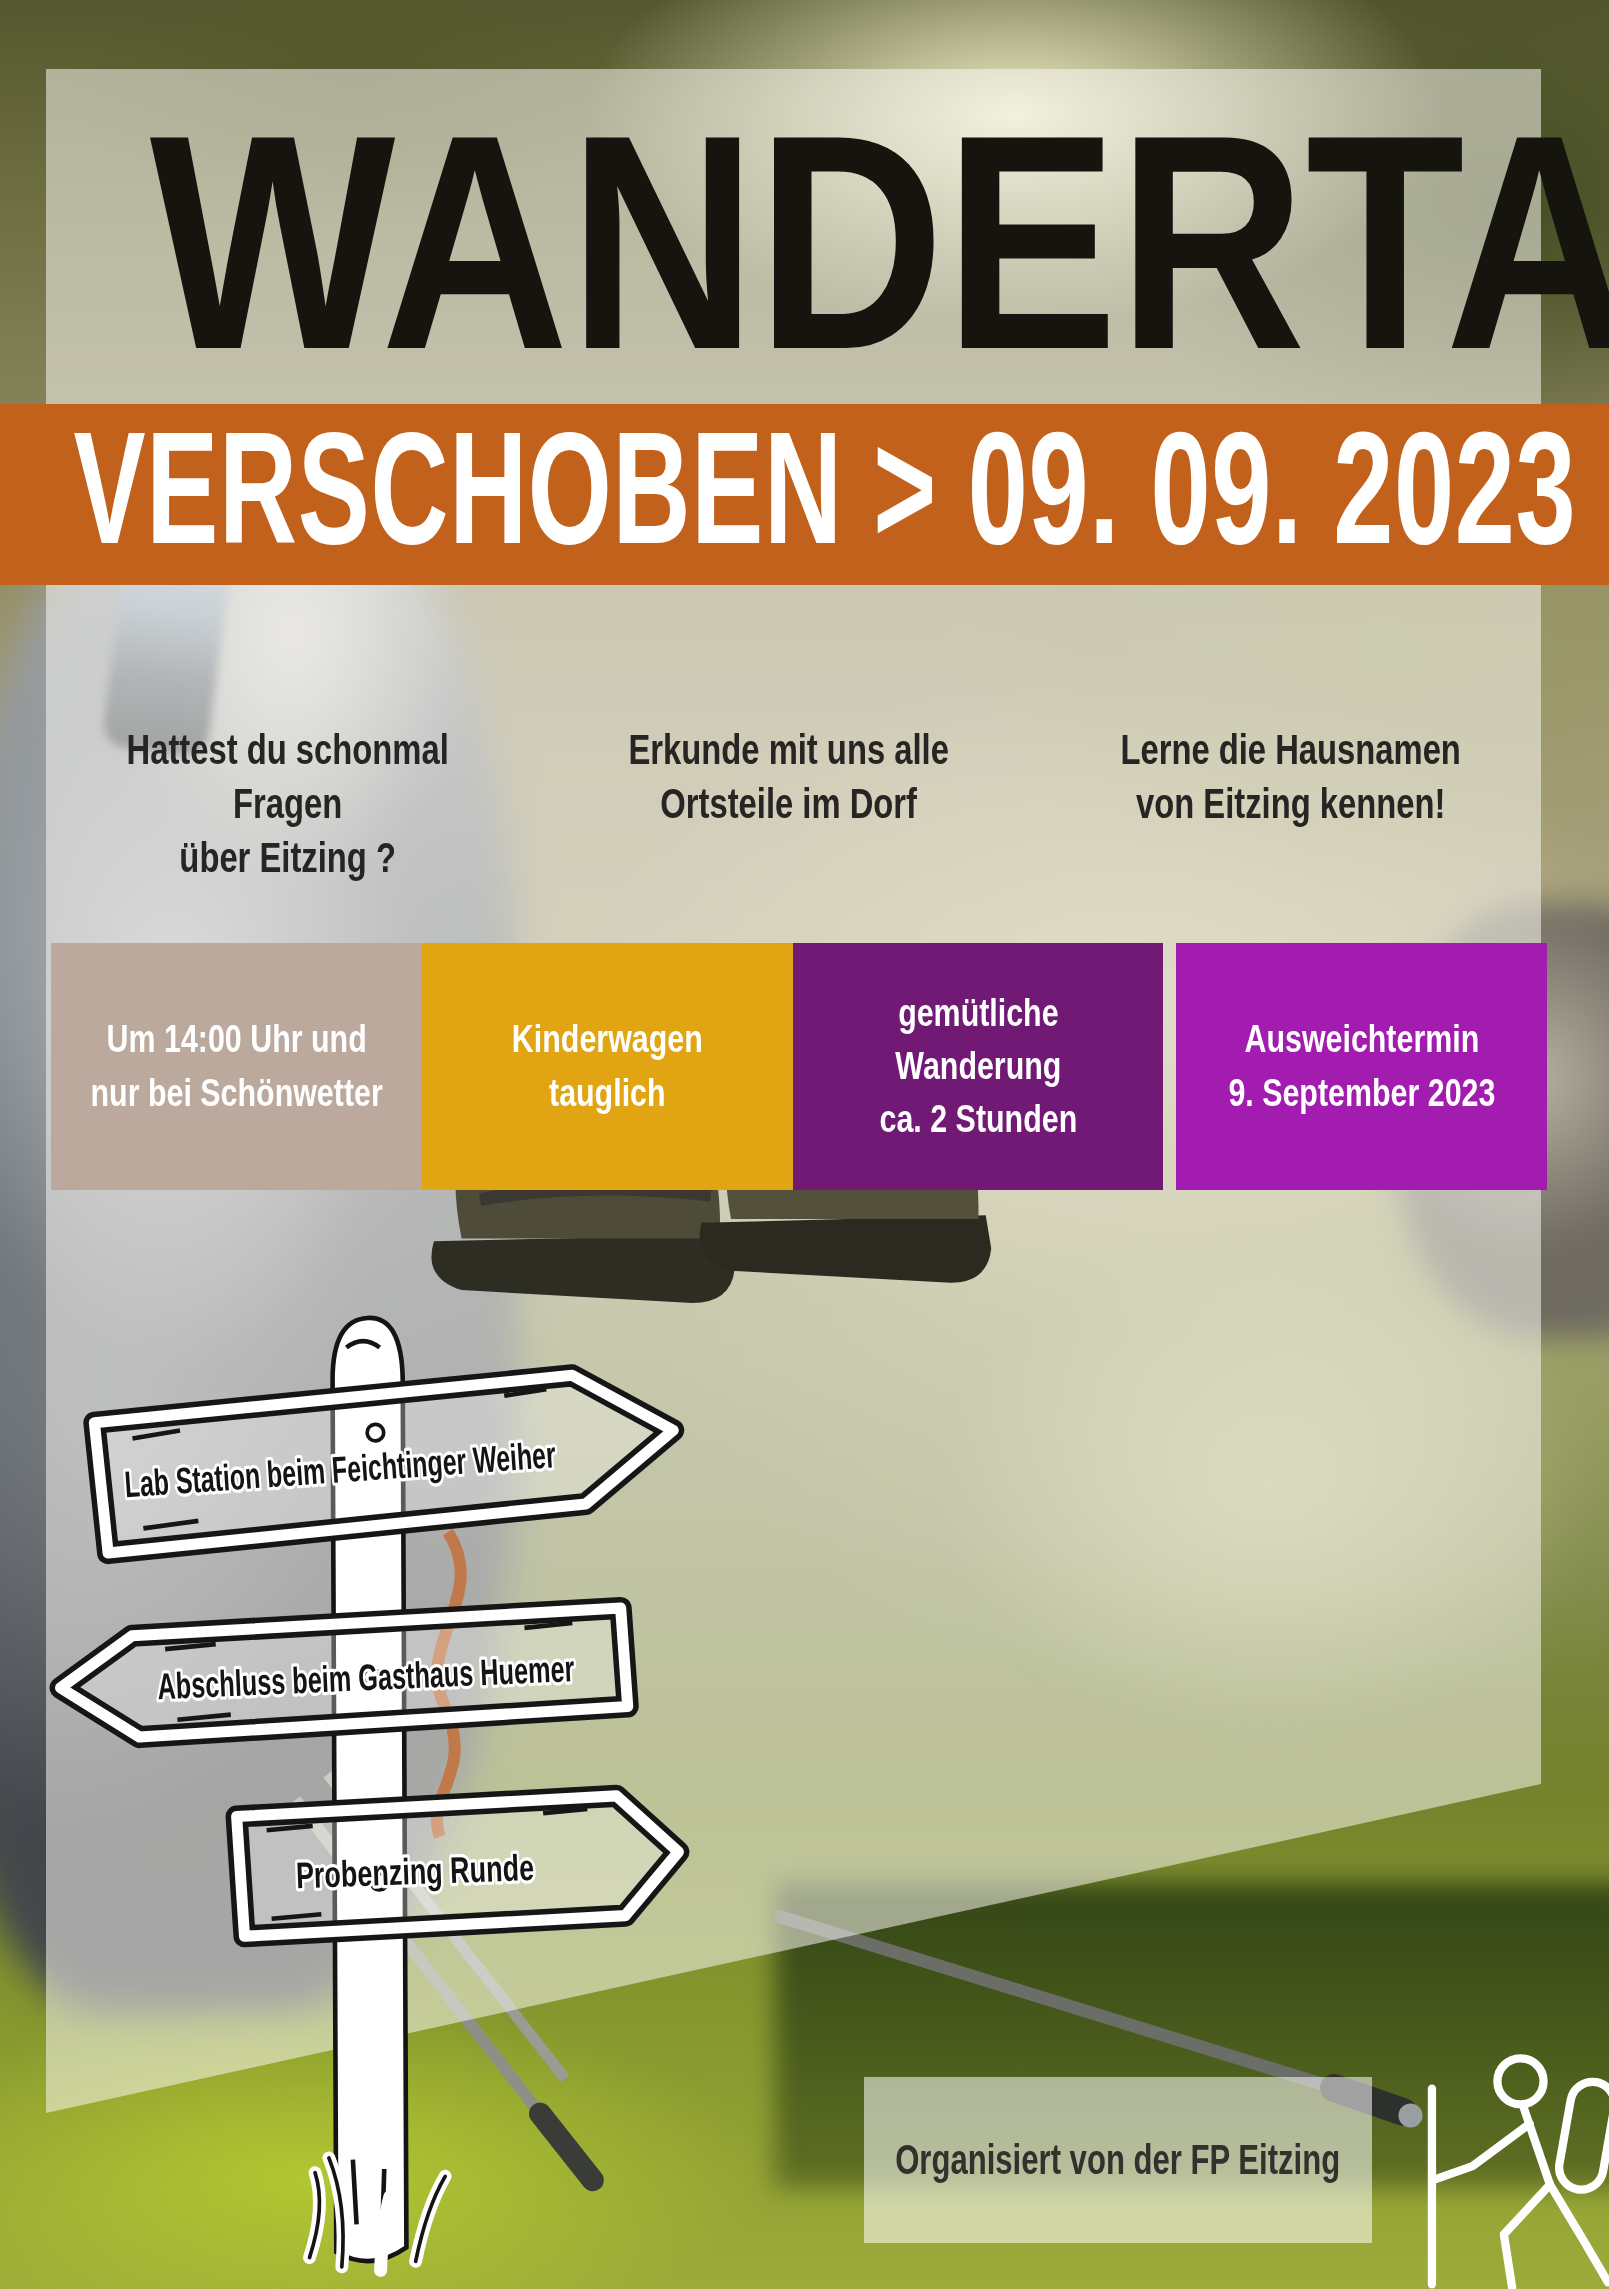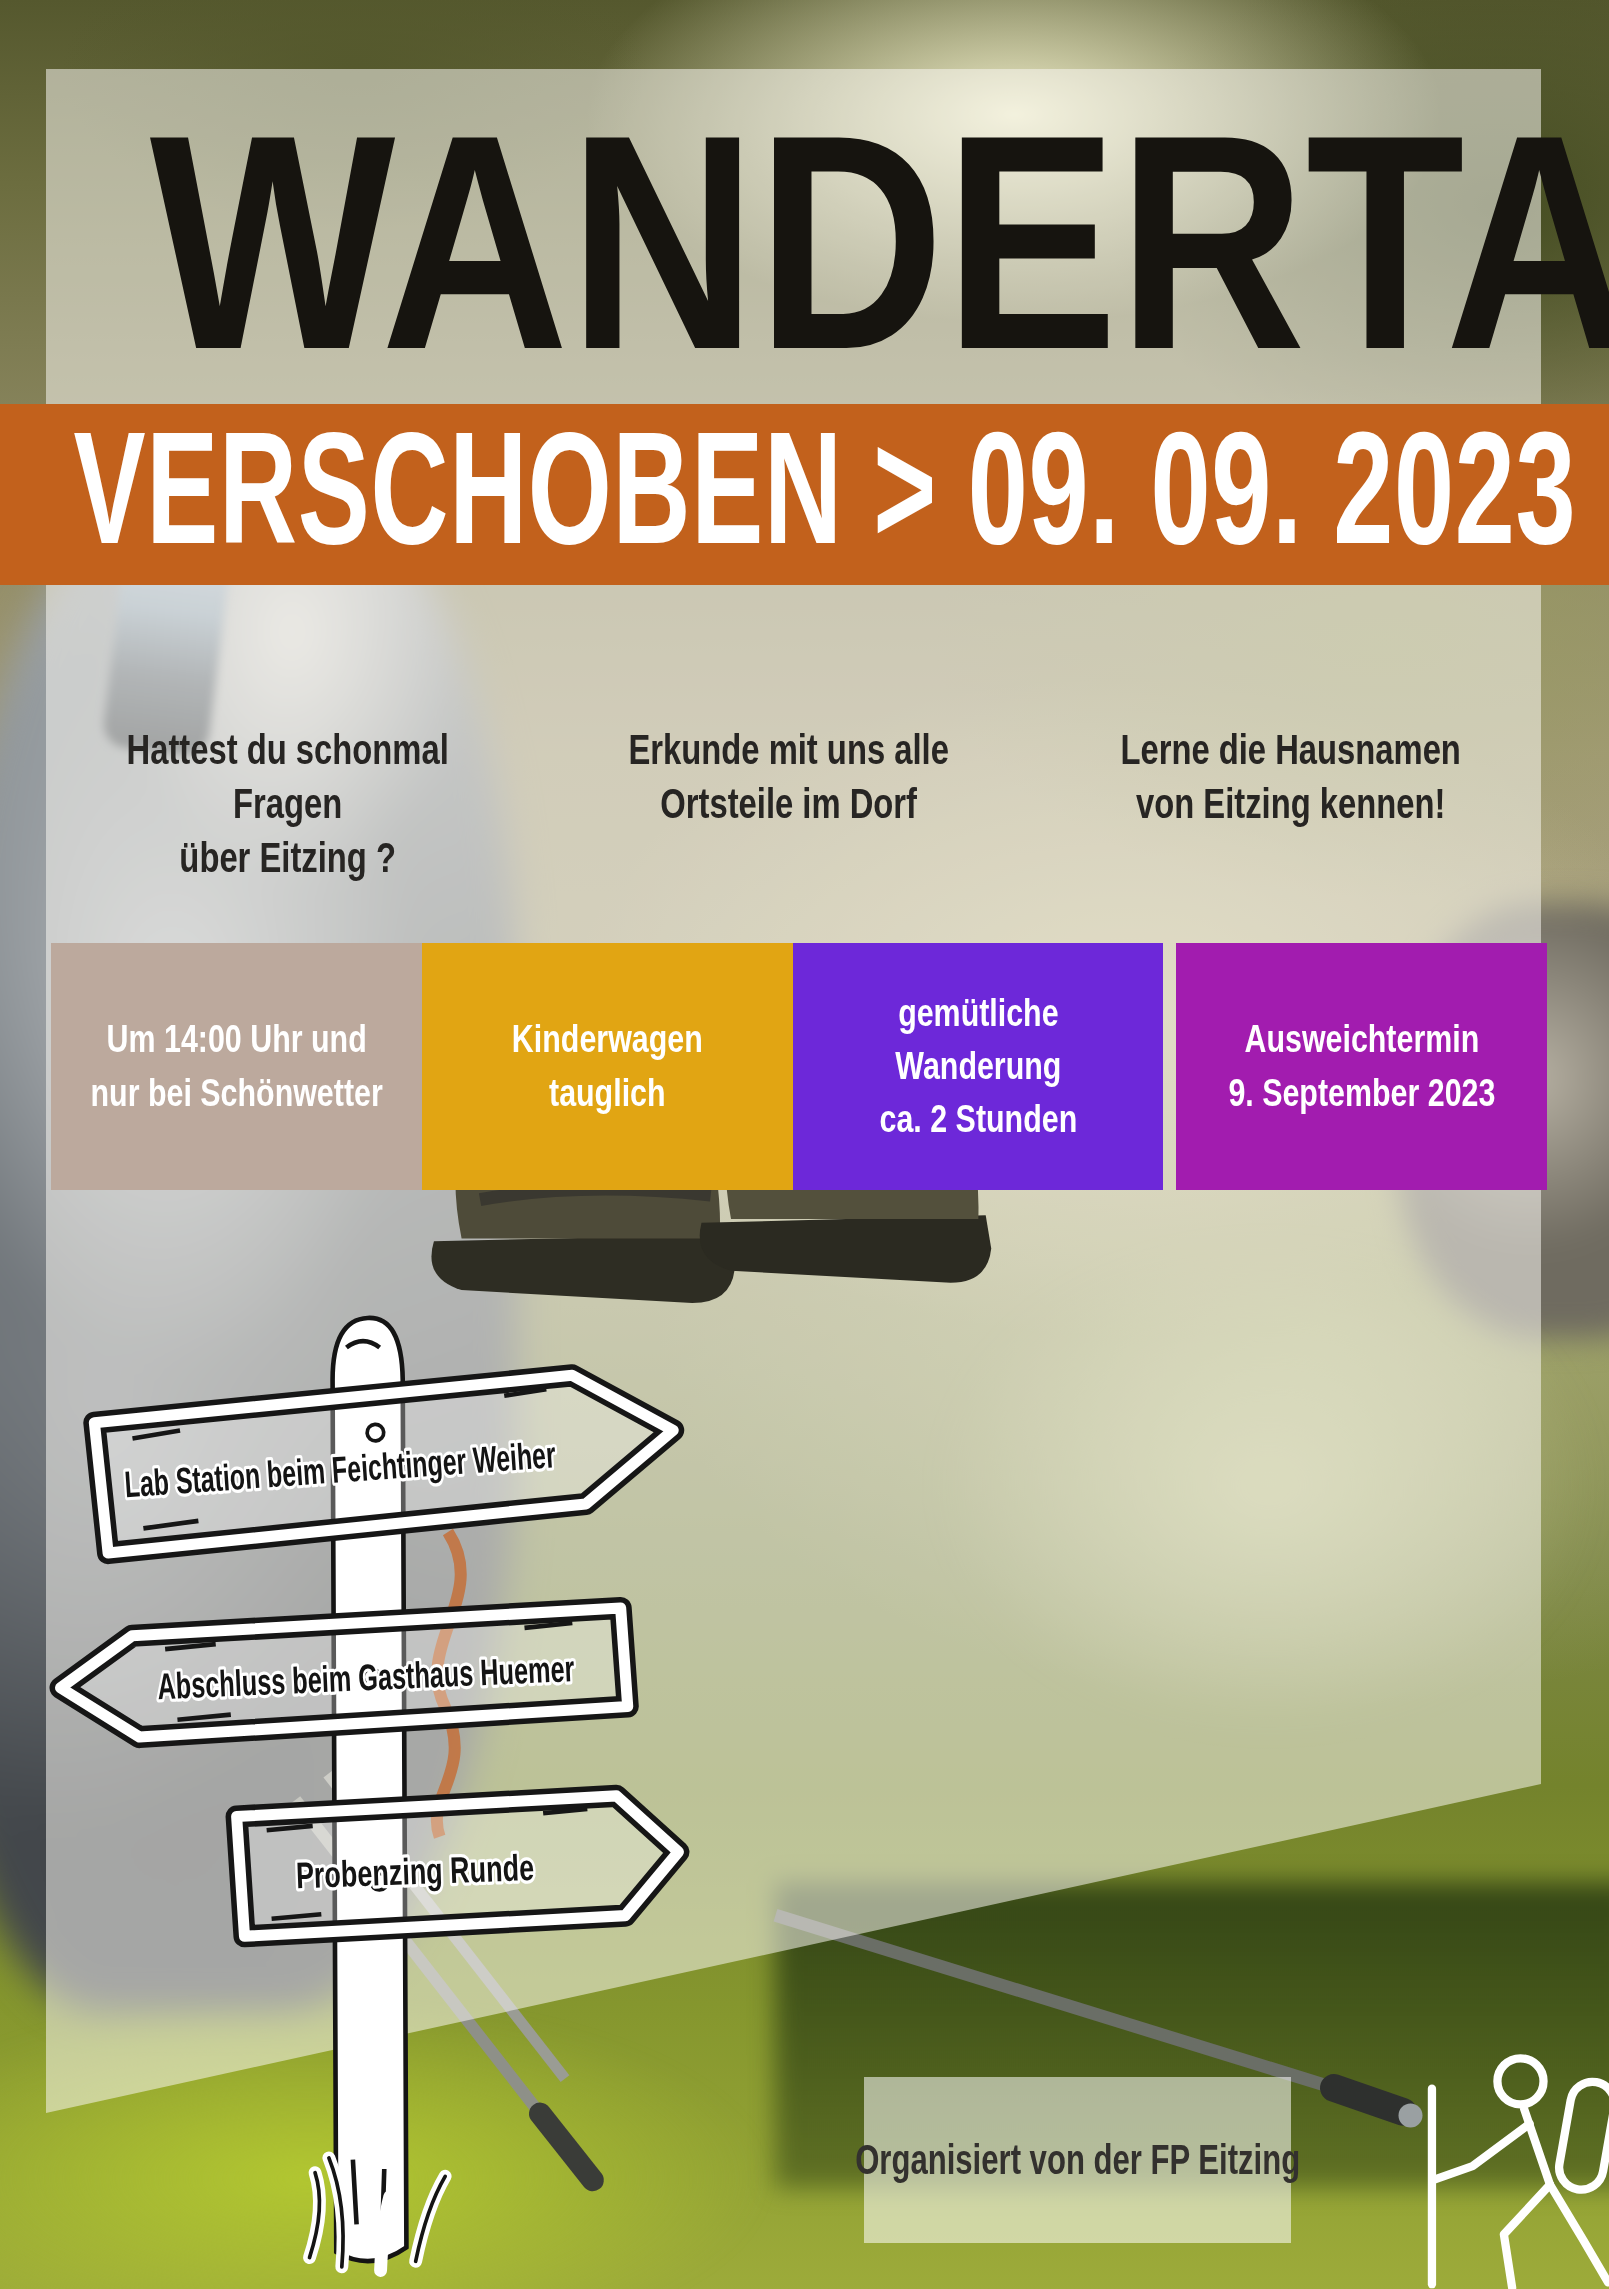--- a/index.html
+++ b/index.html
@@ -50,23 +50,23 @@
   #banner-text{color:#fff;font-weight:bold;font-size:159px;line-height:1;white-space:nowrap;
     transform:scaleX(.68);margin-top:-13px;letter-spacing:0.9px;}
   #columns{left:37px;top:692px;width:1504px;display:flex;margin-top:31px;}
   .col{flex:1;text-align:center;color:#272523;font-weight:bold;font-size:42px;line-height:1.28;
     white-space:pre-line;transform:scaleX(.78);}
   #boxes{left:51px;top:943px;width:1496px;height:247px;display:flex;border-radius:7px;}
   .box{flex:1;display:flex;align-items:center;justify-content:center;}
   .box span{color:#fff;font-weight:bold;font-size:38px;line-height:1.4;text-align:center;
     white-space:pre-line;display:block;transform:scaleX(.8);}
   .box-c0{background:#bca99d;} .box-c1{background:#e1a513;}
-  .box-c2{background:#6d28d9;} .box-c3{background:#a21caf;margin-left:13px;}
-
-  #orgbar{left:864px;top:2077px;width:427px;height:166px;background:rgba(255,255,255,.55);
+  .box-c2{background:#701a75;} .box-c3{background:#a21caf;margin-left:13px;}
+
+  #orgbar{left:864px;top:2077px;width:508px;height:166px;background:rgba(255,255,255,.55);
     display:flex;align-items:center;justify-content:center;}
   #orgbar span{color:#33312e;font-weight:bold;font-size:42px;white-space:nowrap;transform:scaleX(.74);}
 
   
   svg{display:block;}
   .signtext{font-family:"Liberation Sans",sans-serif;font-weight:bold;font-size:40px;fill:#141414;
     paint-order:stroke;stroke:#ffffff;stroke-width:7px;stroke-linejoin:round;}
 </style>
 </head>
 <body>

